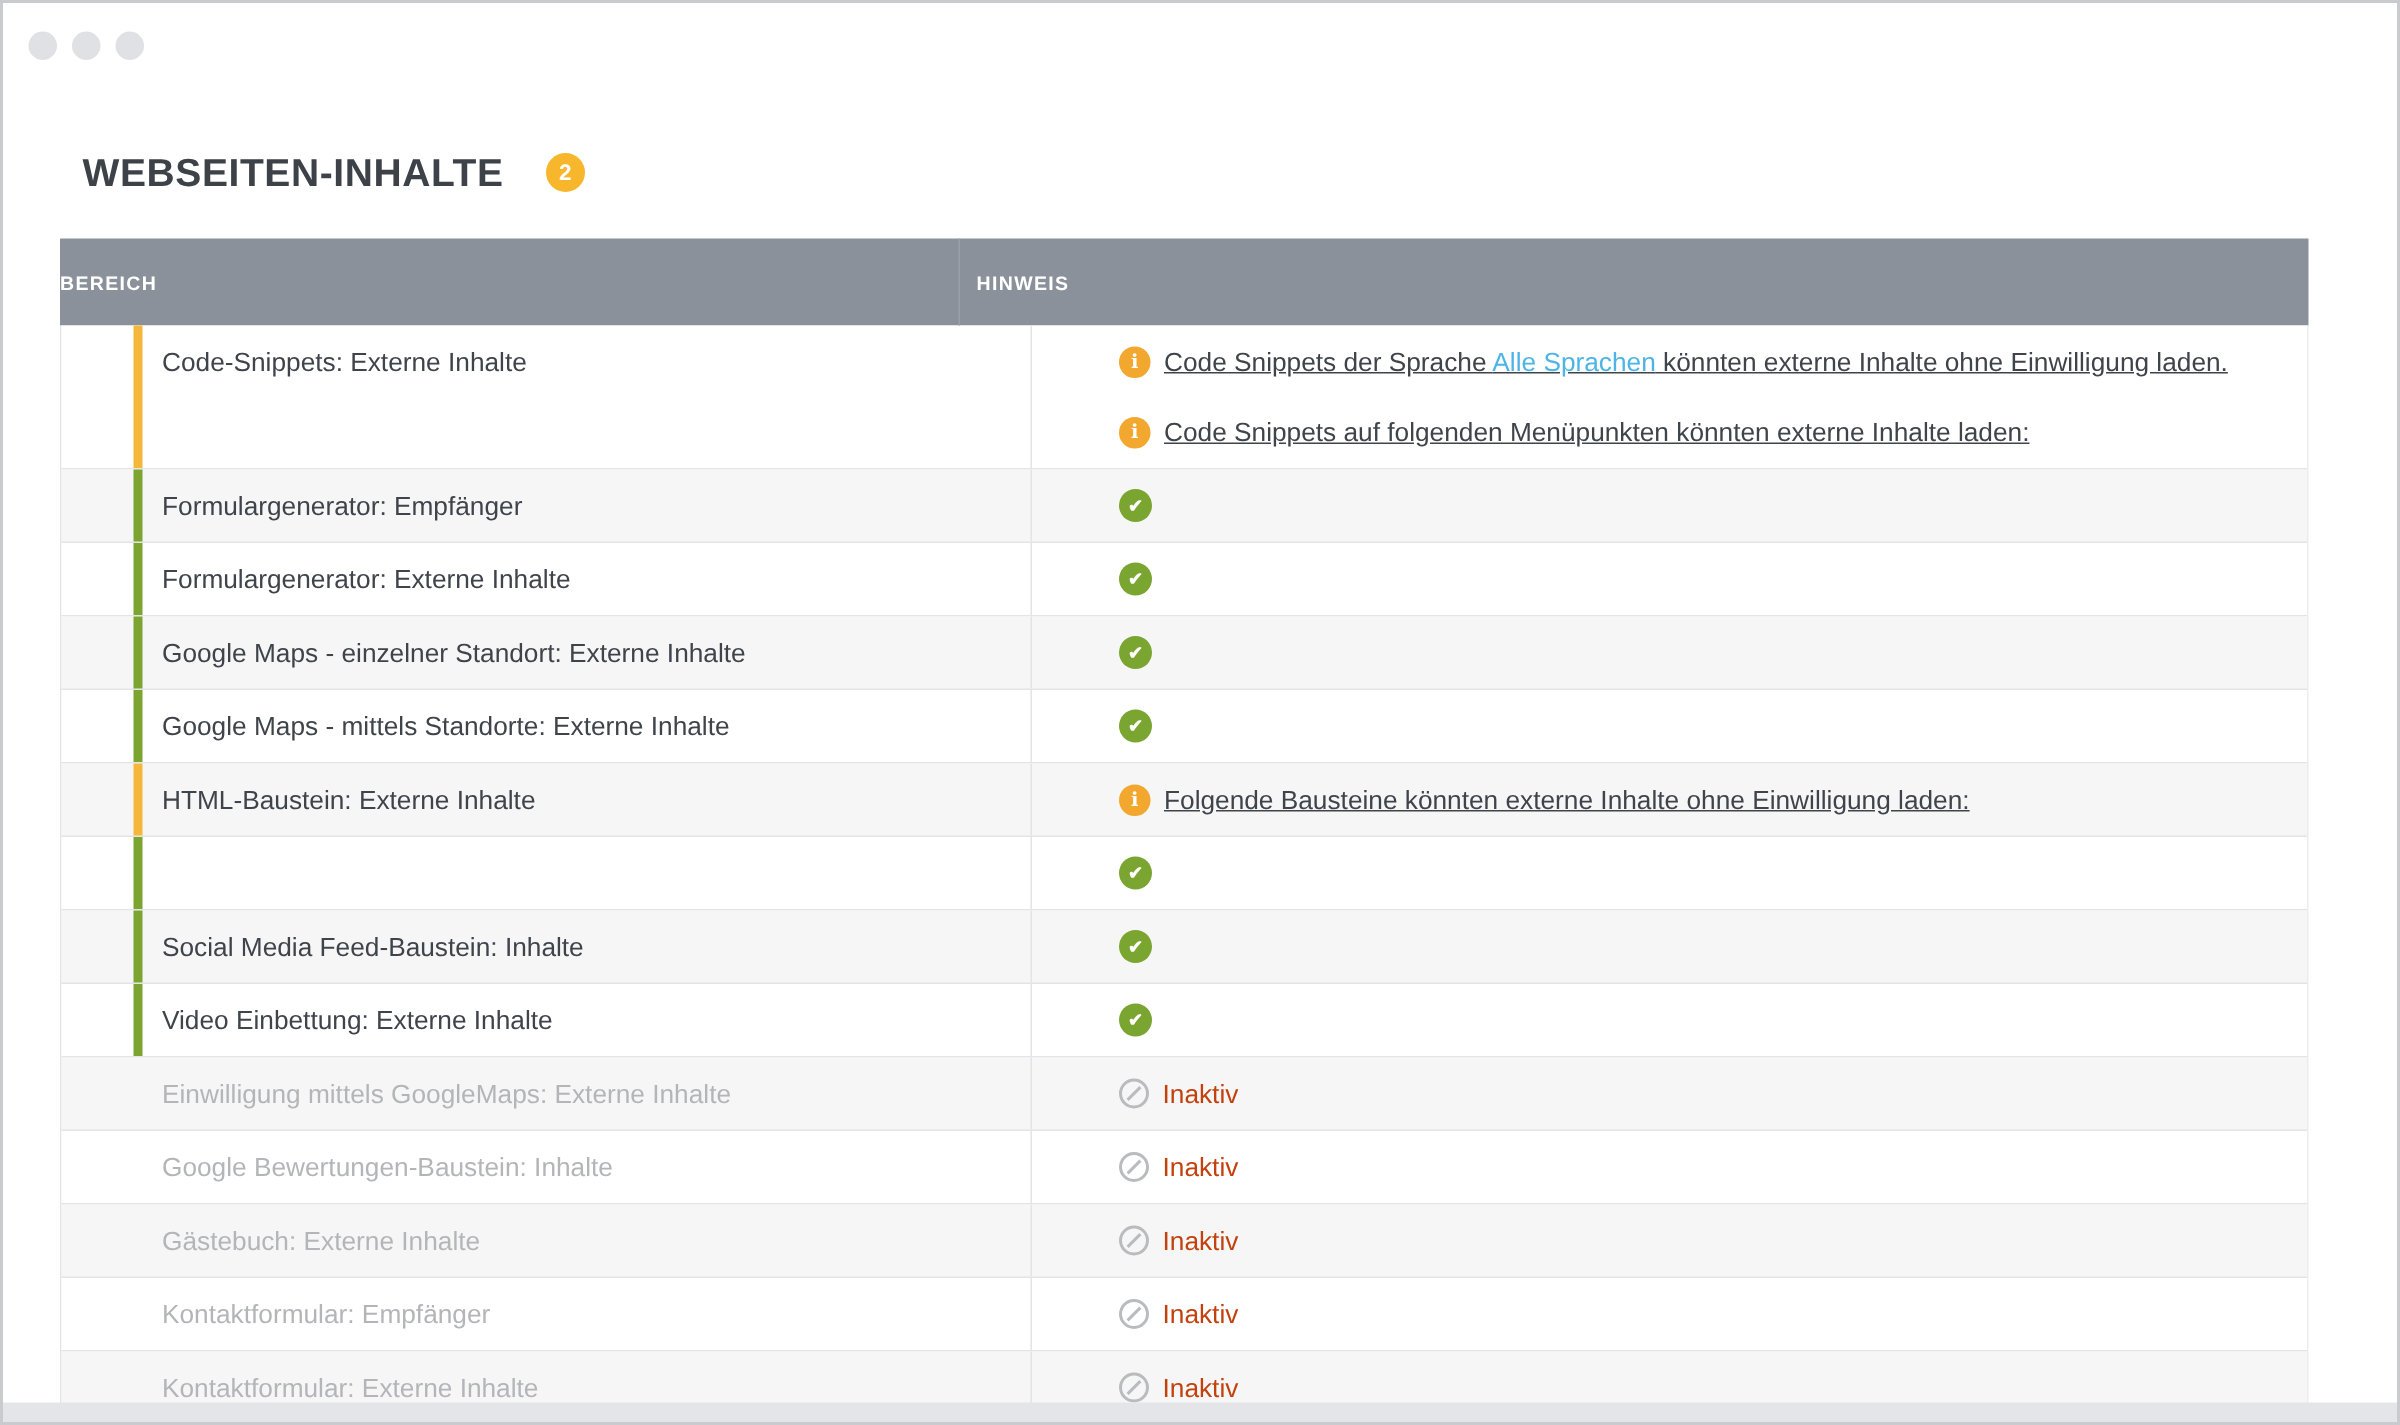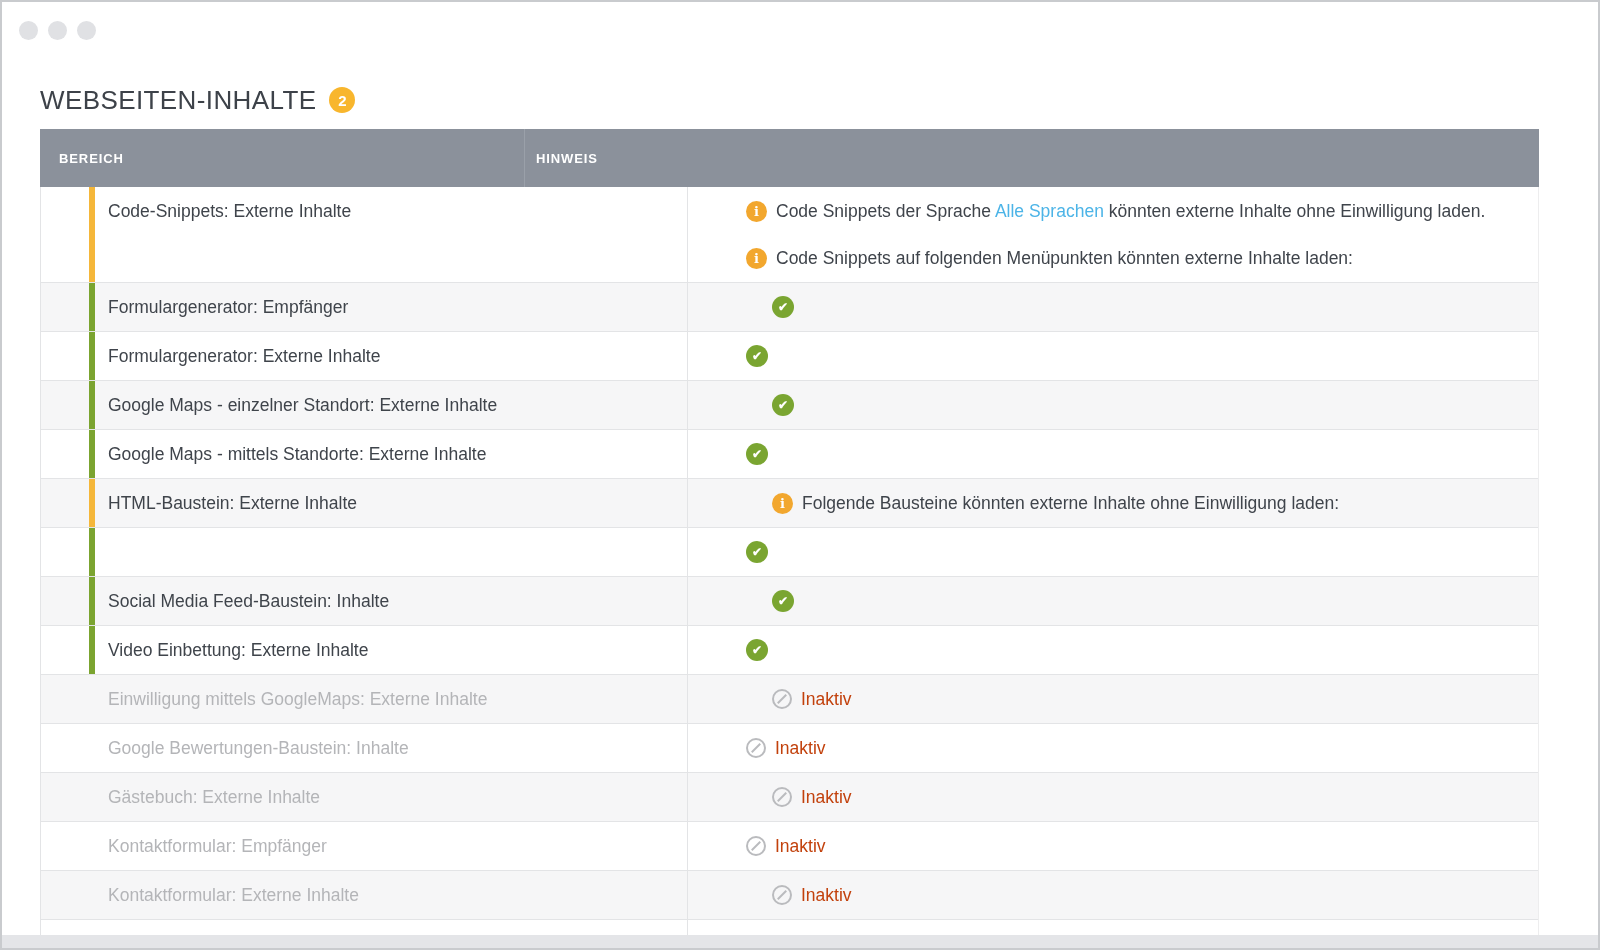--- a/index.html
+++ b/index.html
@@ -10,36 +10,36 @@
     border:2px solid #c9cbce; background:#ffffff;
     position:relative; overflow:hidden;
   }
 
   .dots { position:absolute; top:19px; left:17px; display:flex; gap:10px; }
   .dot { width:19px; height:19px; border-radius:50%; background:#e0e1e4; }
 
   .content { padding-left:38px; }
 
   .page-title-row { margin:0; padding-top:84px; display:flex; align-items:center; gap:13px; }
-  .page-title { font-size:26px; line-height:28px; font-weight:normal; color:#3d4249; letter-spacing:0.4px; margin:0; }
+  .page-title { font-size:26px; line-height:28px; font-weight:bold; color:#3d4249; letter-spacing:0.4px; margin:15px; }
   .badge {
     width:26px; height:26px; border-radius:50%; background:#f8b62d;
     color:#fff; font-size:15px; font-weight:bold;
     display:flex; align-items:center; justify-content:center;
   }
 
   .table { margin-top:15px; width:1499px; }
   .thead { height:58px; background:#8b919b; display:flex; }
   .th { display:flex; align-items:center; color:#ffffff; font-size:13px; font-weight:bold; letter-spacing:0.9px; box-sizing:border-box; }
-  .th.c1 { width:485px; padding-left:19px; border-right:1px solid #9aa0a9; }
+  .th.c1 { width:600px; border-right:1px solid #9aa0a9; }
   .th.c2 { flex:1; padding-left:11px; }
 
   .tbody { border-left:1px solid #e3e4e6; border-right:1px solid #ededee; }
   .trow { display:flex; border-bottom:1px solid #e3e4e6; min-height:48px; background:#ffffff; }
-  .trow.alt { background:#f6f6f7;gap:26px; }
+  .trow.alt { background:#f6f6f7; }
   .trow.tall { min-height:95px; }
 
   .cell { box-sizing:border-box;margin-left:48px; }
   .cell.bereich {
     width:599px; border-right:1px solid #e3e4e6; position:relative;
     display:flex; align-items:center; padding-left:19px;
   }
   .trow.tall .cell.bereich { align-items:flex-start; padding-top:14px; }
   .strip { position:absolute; left:0; top:0; bottom:0; width:6px; }
   .strip.ok { background:#7ba430; }
@@ -64,21 +64,21 @@
   .icon-inactive {
     width:20px; height:20px; border-radius:50%; border:2px solid #babbbe;
     box-sizing:border-box; position:relative; flex:0 0 auto;
   }
   .icon-inactive::before {
     content:""; position:absolute; left:50%; top:50%;
     width:2px; height:12px; background:#babbbe;
     transform:translate(-50%,-50%) rotate(45deg);
   }
 
-  .hint-text { font-size:17.5px; color:#3f444b; }
+  .hint-text { font-size:17.5px; color:#3f444b;text-decoration:underline; }
   .seg { font-size:17.5px; color:#3f444b; }
   .seg.link { color:#4cb4e7; cursor:pointer; }
   .inactive-label { font-size:17.5px; color:#c2410c; }
 
   .footer-strip { position:absolute; left:0; right:0; bottom:0; height:13px; background:#e4e5e8; }
 </style>
 </head>
 <body>
 
 <div class="window">

